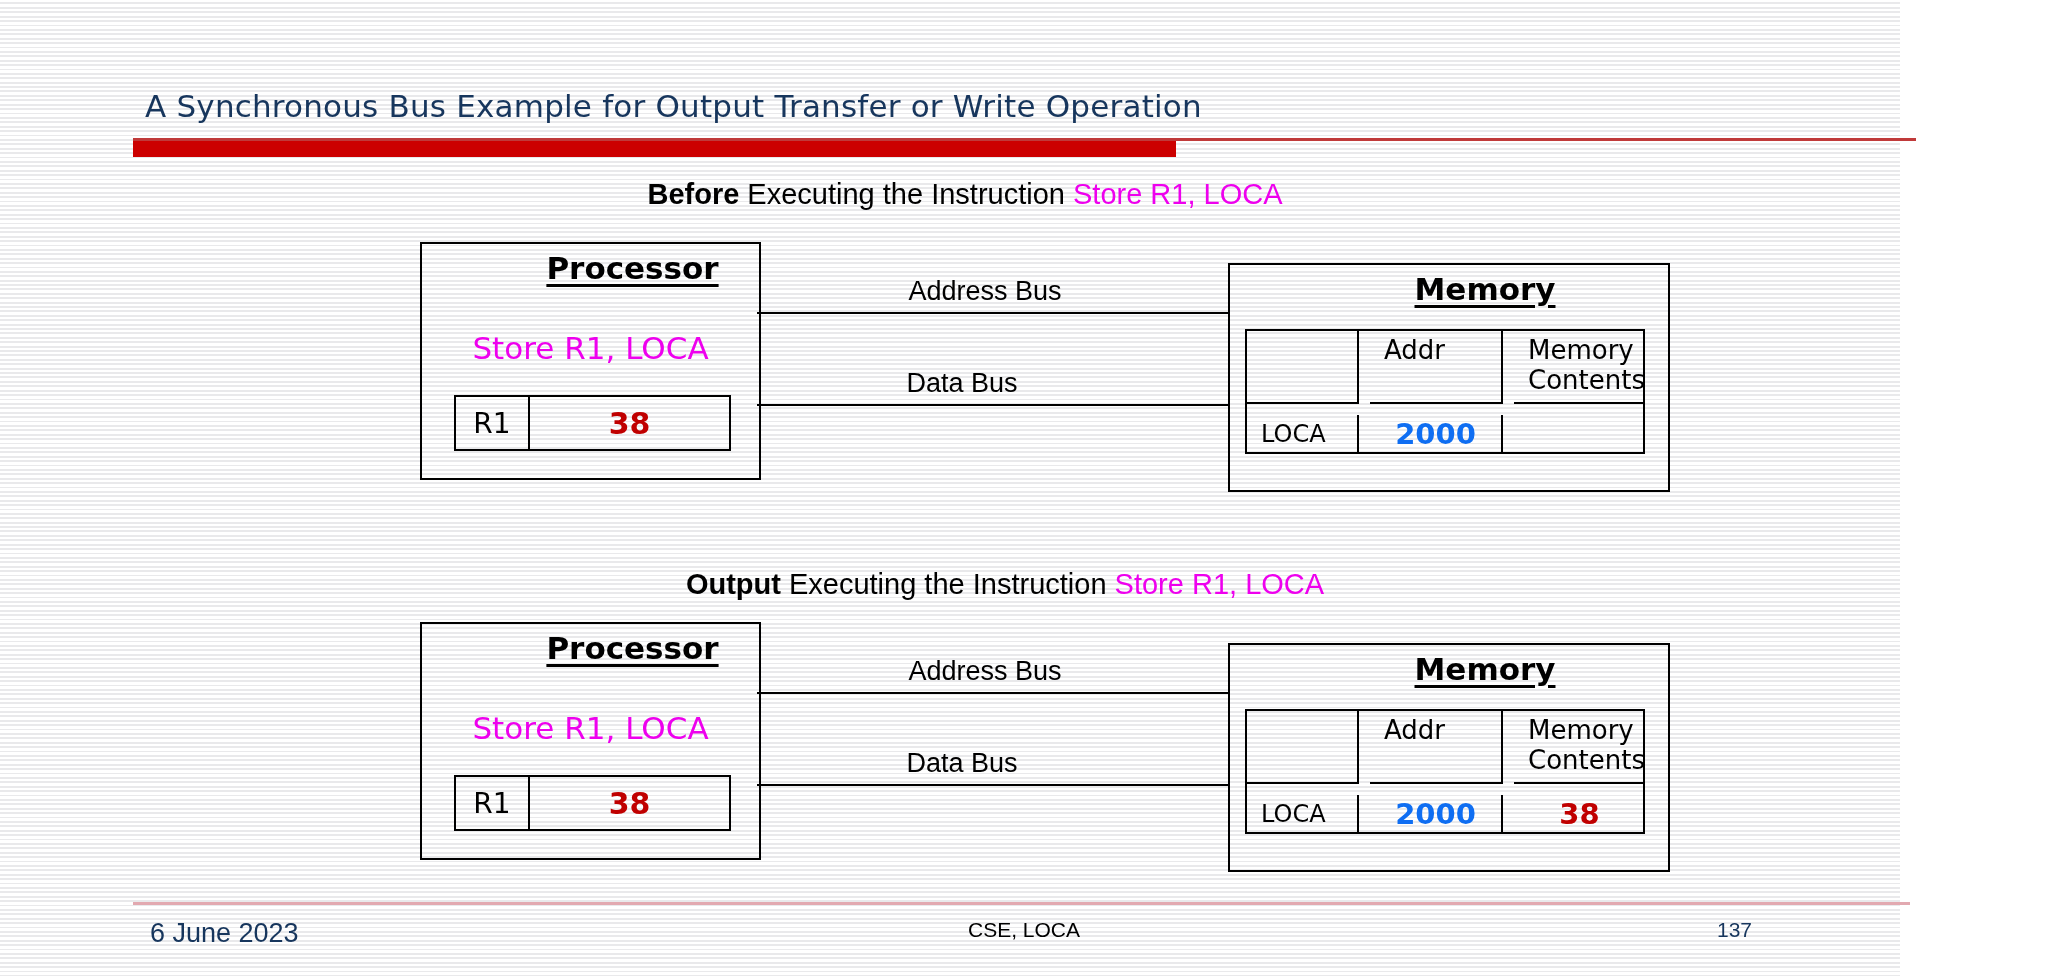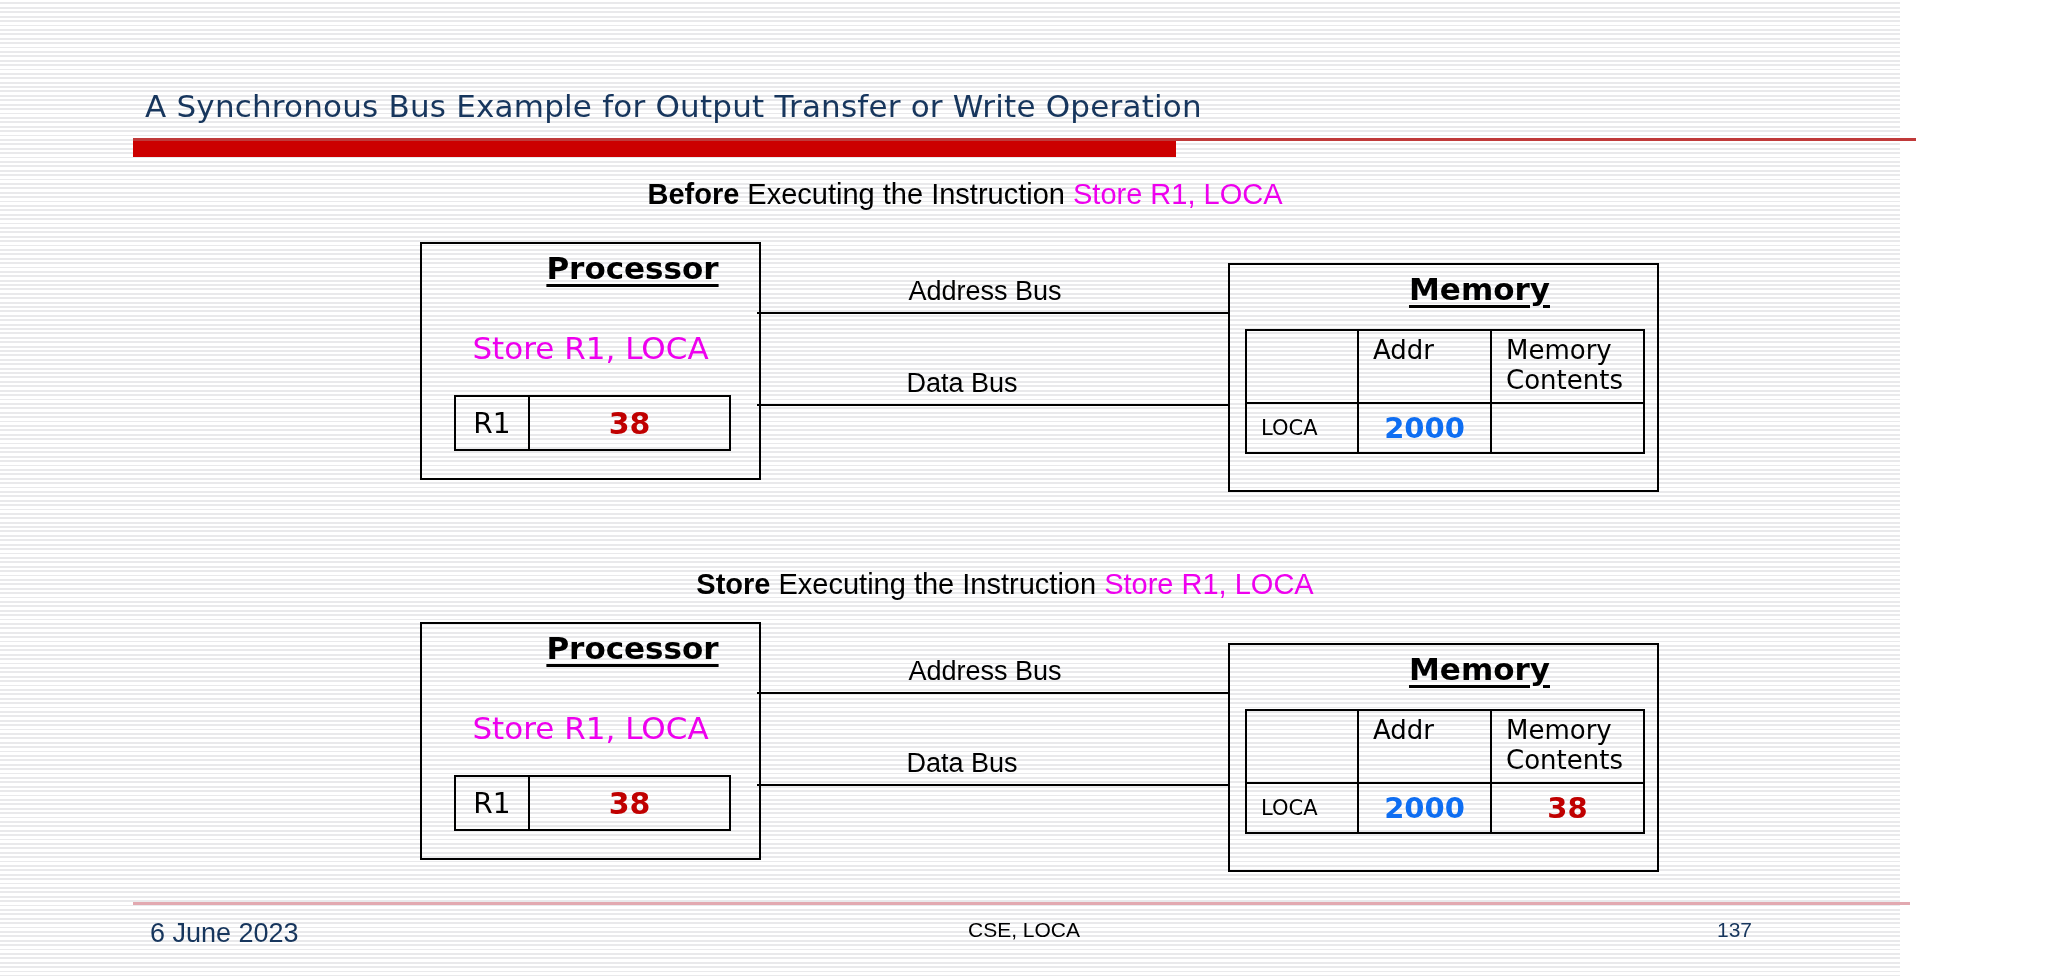--- a/index.html
+++ b/index.html
@@ -57,36 +57,36 @@
 
   
   .bus-line{height:2px;background:#000;}
   .bus-line-address{left:757px;top:70px;width:471px;}
   .bus-line-data{left:757px;top:162px;width:471px;}
   .bus-label{width:460px;text-align:center;font-size:27px;color:#000;}
   .bus-label-address{left:755px;top:34px;}
   .bus-label-data{left:732px;top:126px;}
 
   
-  .mem-box{left:1228px;top:21px;width:427px;height:225px;border:2px solid #000;}
+  .mem-box{left:1228px;top:21px;width:427px;height:225px;border:2px solid #000;padding-left:11px;}
   .mem-title{
     left:0;top:6px;width:100%;text-align:center;padding-left:72px;box-sizing:border-box;
     font-family:"DejaVu Sans",sans-serif;font-size:31px;font-weight:bold;color:#000;
     text-decoration:underline;text-decoration-thickness:3px;text-underline-offset:5px;
   }
   .mem-table{
     left:15px;top:64px;width:400px;height:125px;border:2px solid #000;box-sizing:border-box;
     display:grid;grid-template-columns:112px 133px 1fr;grid-template-rows:73px 1fr;
-    font-family:"DejaVu Sans",sans-serif;color:#000;
+    font-family:"DejaVu Sans",sans-serif;color:#000;gap:11px;
   }
   .mem-cell{box-sizing:border-box;}
   .cell-bb{border-bottom:2px solid #000;}
   .cell-br{border-right:2px solid #000;}
   .mem-header{font-size:26px;padding:5px 0 0 14px;line-height:1.15;}
-  .mem-rowlabel{font-size:21px;display:flex;align-items:center;padding-left:14px;}
+  .mem-rowlabel{font-size:24px;display:flex;align-items:center;padding-left:14px;}
   .mem-addr-value{font-size:29px;font-weight:bold;color:#0f6ef2;display:flex;align-items:center;justify-content:center;}
   .mem-contents-value{font-size:29px;font-weight:bold;color:#c00000;display:flex;align-items:center;justify-content:center;}
 
   
   .footer-line{left:133px;top:902px;width:1777px;height:3px;background:#e2a9b0;}
   .footer-date{left:150px;top:918px;font-size:27px;color:#17365d;}
   .footer-center{left:0;top:918px;width:2048px;text-align:center;font-size:21px;color:#000;}
   .footer-page{right:148px;top:918px;font-size:21px;color:#17365d;}
 </style>
 </head>
@@ -124,21 +124,21 @@
         <div class="mem-cell cell-bb cell-br mem-header">Addr</div>
         <div class="mem-cell cell-bb mem-header">Memory Contents</div>
         <div class="mem-cell cell-br mem-rowlabel">LOCA</div>
         <div class="mem-cell cell-br mem-addr-value">2000</div>
         <div class="mem-cell mem-contents-value"></div>
       </div>
     </div>
   </div>
 
   <div class="abs section-heading heading-after">
-    <span class="heading-bold">Store</span><span> Executing the Instruction </span><span class="heading-instr">Store R1, LOCA</span>
+    <span class="heading-bold">Output</span><span> Executing the Instruction </span><span class="heading-instr">Store R1, LOCA</span>
   </div>
 
   <div class="abs diagram diagram-after">
     <div class="abs proc-box">
       <div class="abs proc-title">Processor</div>
       <div class="abs proc-instr">Store R1, LOCA</div>
       <div class="abs register">
         <div class="register-name">R1</div>
         <div class="register-value">38</div>
       </div>

